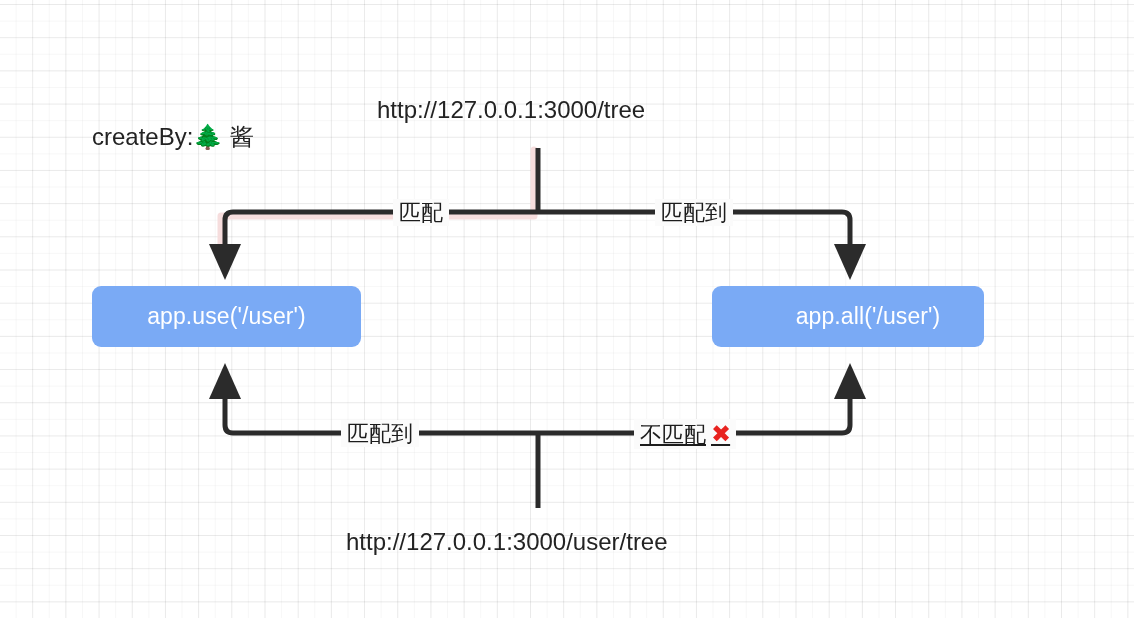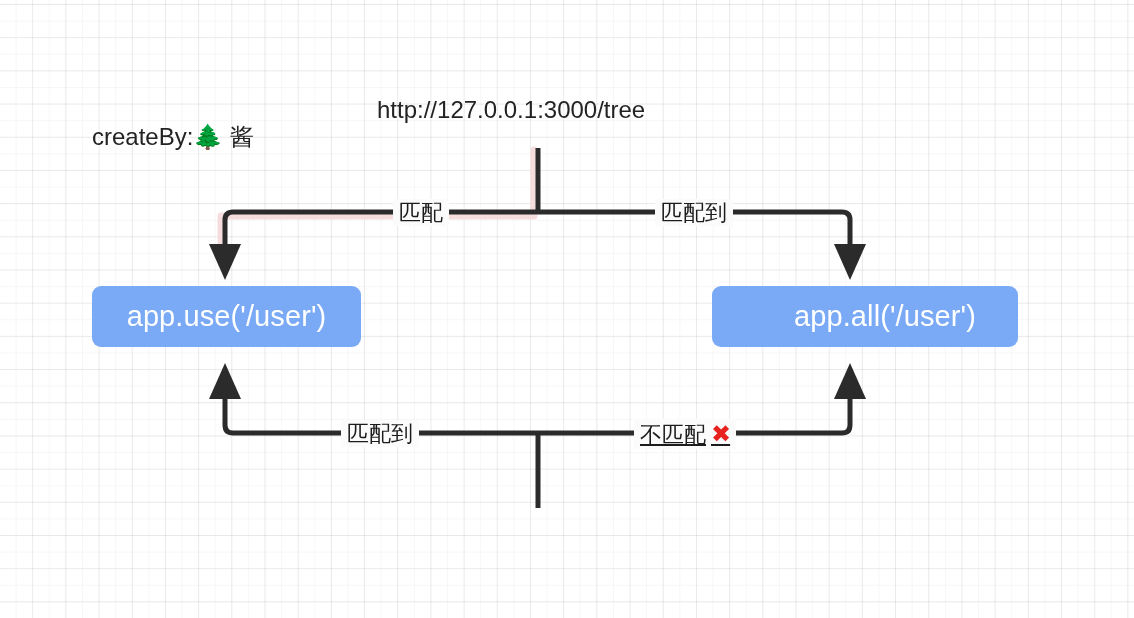--- a/index.html
+++ b/index.html
@@ -48,26 +48,26 @@
   }
 
   .node-box {
     position: absolute;
     border-radius: 9px;
     background: #7aaaf5;
     display: flex;
     align-items: center;
     justify-content: center;
     color: #ffffff;
-    font-size: 29px;
+    font-size: 23px;
     letter-spacing: 0.1px;
     box-sizing: border-box;
   }
   #box-use  { left: 92px;  top: 286px; width: 269px; height: 61px; }
-  #box-all  { left: 712px; top: 286px; width: 306px; height: 61px; padding-left: 40px; }
+  #box-all  { left: 712px; top: 286px; width: 272px; height: 61px; padding-left: 40px; }
 
   .plain-text {
     position: absolute;
     color: #2b2b2b;
     white-space: nowrap;
   }
 
   #credit {
     left: 92px;
     top: 121px;
@@ -137,20 +137,21 @@
     <polygon points="225,363 209,399 241,399" fill="#2b2b2b"></polygon>
 
     <path d="M 538 433 L 842 433 Q 850 433 850 425 L 850 397" fill="none" stroke="#2b2b2b" stroke-width="5" stroke-linejoin="round" stroke-linecap="butt"></path>
     <polygon points="850,363 834,399 866,399" fill="#2b2b2b"></polygon>
   </svg>
 
   <div class="plain-text" id="credit">createBy:🌲 酱</div>
 
   <div class="plain-text" id="url-top">http://127.0.0.1:3000/tree</div>
 
+  <div class="plain-text" id="url-bottom">http://127.0.0.1:3000/user/tree</div>
 
   <div class="edge-label" id="lbl-top-left">匹配</div>
 
   <div class="edge-label" id="lbl-top-right">匹配到</div>
 
   <div class="edge-label" id="lbl-bot-left">匹配到</div>
 
   <div class="edge-label" id="lbl-bot-right"><span>不匹配</span><span class="xmark">✖</span></div>
 
   <div class="node-box" id="box-use">

